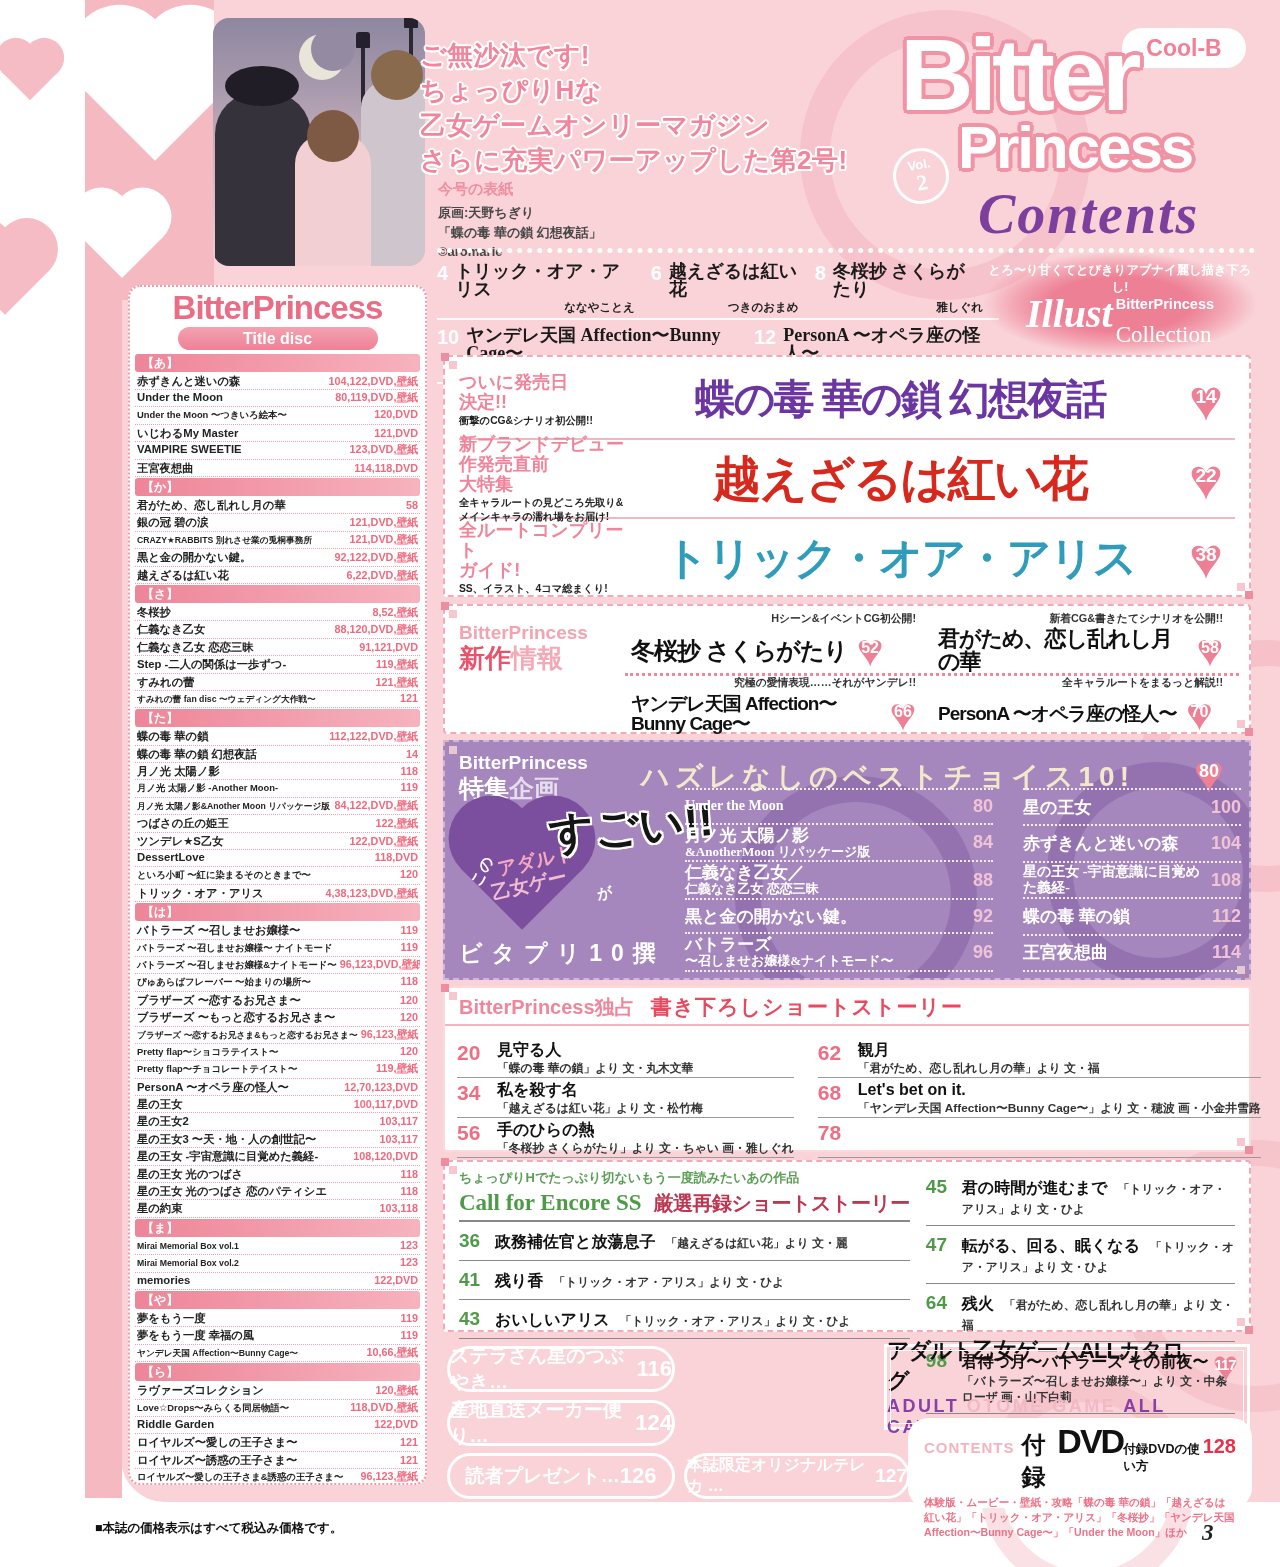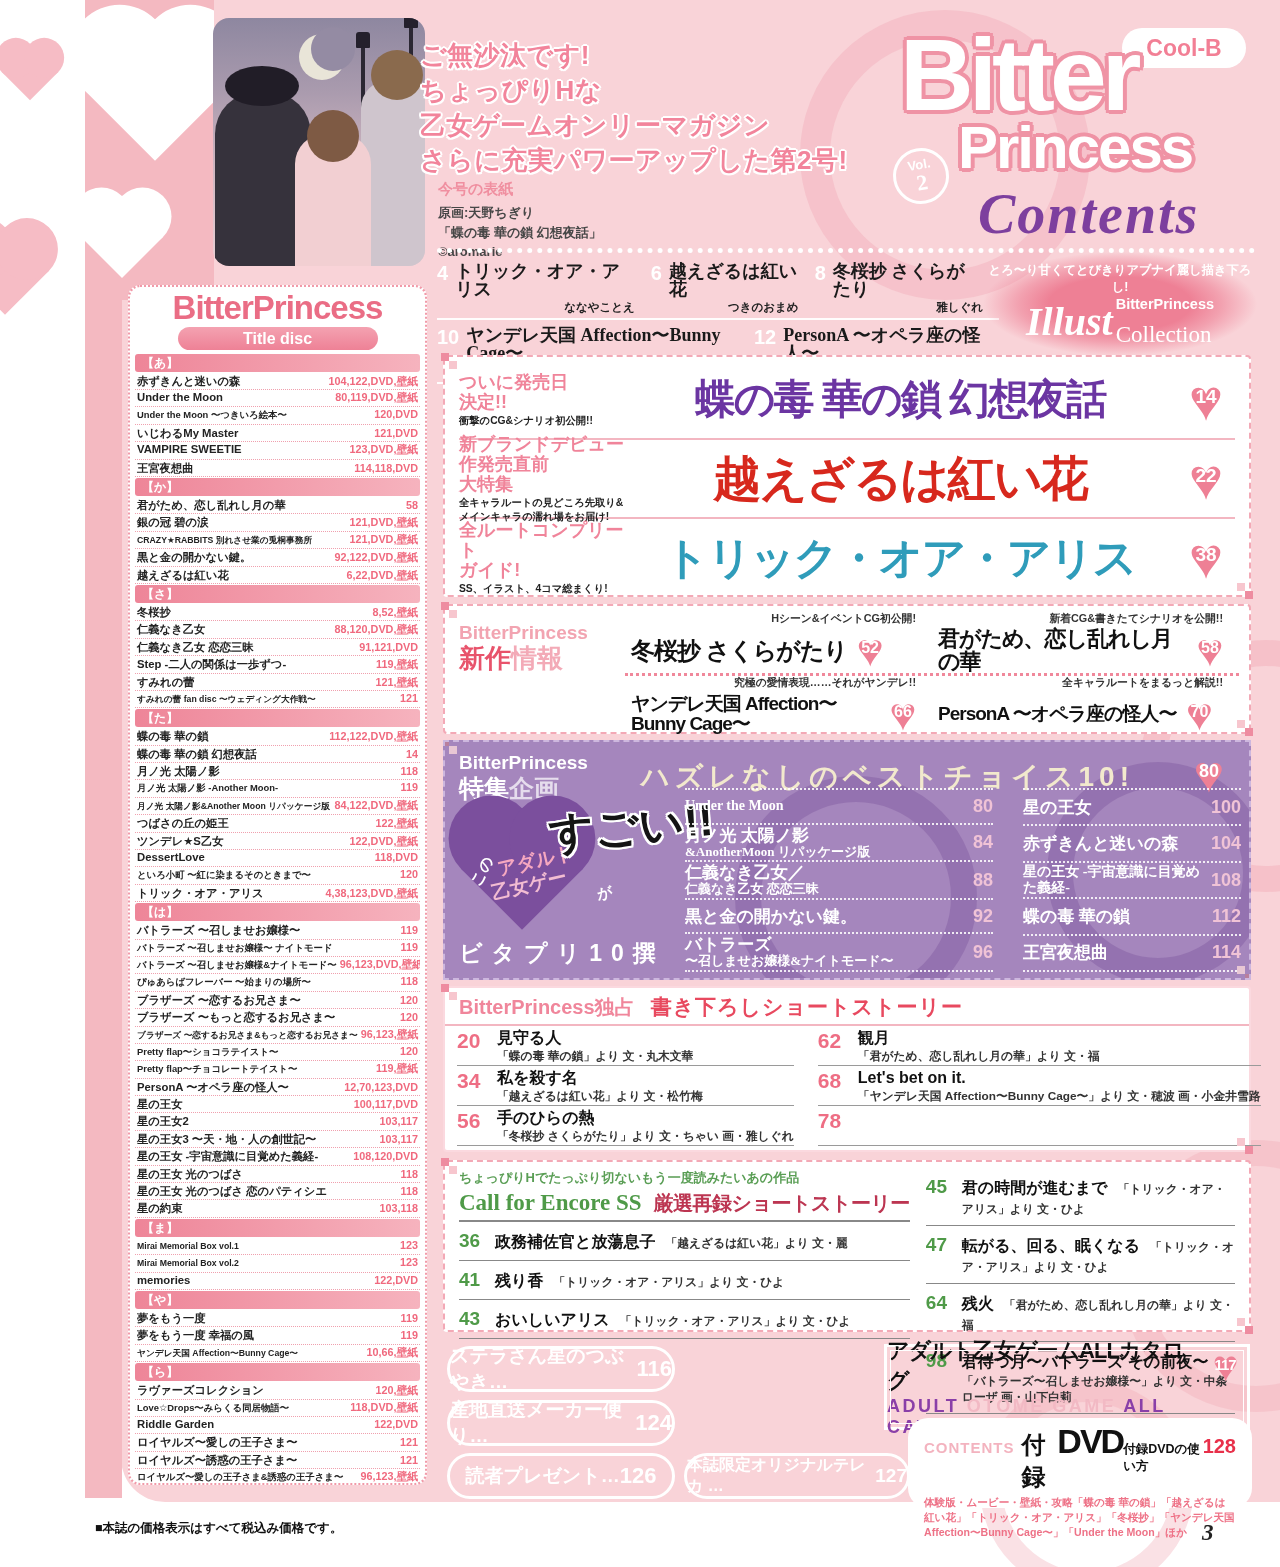--- a/index.html
+++ b/index.html
@@ -70,21 +70,21 @@
   .illust{position:absolute;left:437px;top:256px;width:562px;}
   .il-row{display:flex;border-bottom:2px solid rgba(255,255,255,.95);padding:6px 0 3px;}
   .il-item{display:flex;margin-right:16px;}
   .il-num{color:#fff;font-weight:900;font-size:20px;margin-right:7px;line-height:1.1;}
   .il-tt{font-family:"Liberation Serif","DejaVu Serif",serif;font-weight:700;font-size:18px;color:#1a1a1a;line-height:1;}
   .il-ar{font-size:11.5px;color:#222;text-align:right;font-weight:700;margin-top:2px;}
   .il-badge{position:absolute;left:983px;top:252px;width:274px;height:104px;border-radius:50%;color:#fff;text-align:center;
     background:radial-gradient(closest-side,#ee8095 52%,rgba(238,128,149,.6) 74%,rgba(238,128,149,0) 100%);
     display:flex;flex-direction:column;align-items:center;justify-content:center;}
   .il-badge .l1{font-size:12.3px;font-weight:700;}
-  .il-b2{display:flex;align-items:center;margin-top:1px;}
+  .il-b2{display:flex;align-items:flex-start;margin-top:1px;}
   .il-script{font-family:"Liberation Serif","DejaVu Serif",serif;font-style:italic;font-weight:700;font-size:40px;line-height:.85;}
   .il-stack{display:flex;flex-direction:column;align-items:flex-start;margin-left:3px;}
   .il-brand{font-size:14.5px;font-weight:900;line-height:1;}
   .il-word{font-family:"Liberation Serif","DejaVu Serif",serif;font-size:23px;line-height:1;margin-top:11px;}
 
   
   .panel{position:absolute;left:443px;width:808px;background:#fff;box-sizing:border-box;}
   .fancy{border:2px dashed #f3a9b6;border-radius:4px;}
   .fancy::before{content:"";position:absolute;top:-4px;left:-4px;width:8px;height:8px;background:#ee8ca0;box-shadow:8px 8px 0 0 #f7c6ce;}
   .fancy::after{content:"";position:absolute;bottom:-4px;right:-4px;width:8px;height:8px;background:#ee8ca0;box-shadow:-8px -8px 0 0 #f7c6ce;}
@@ -149,21 +149,21 @@
   .sp-pg{color:#f0c3d6;font-weight:900;font-size:18px;margin-left:8px;}
 
   
   .stories{top:986px;height:166px;border:2px solid #fbd9df;border-radius:4px;}
   .stories::before{content:"";position:absolute;top:-4px;left:-4px;width:8px;height:8px;background:#ee8ca0;box-shadow:8px 8px 0 0 #f7c6ce;}
   .stories::after{content:"";position:absolute;bottom:-4px;right:-4px;width:8px;height:8px;background:#ee8ca0;box-shadow:-8px -8px 0 0 #f7c6ce;}
   .st-head{padding:5px 14px 3px;display:flex;align-items:baseline;border-bottom:2px solid #f3b6c1;}
   .st-brand{color:#f0869b;font-size:20px;margin-right:16px;font-weight:600;}
   .st-title{color:#e8495f;font-weight:900;font-size:21px;letter-spacing:1px;}
   .st-cols{display:flex;}
-  .st-col{flex:1;padding:0 12px;}
+  .st-col{flex:1;padding:12px 12px;}
   .st-row{display:flex;border-bottom:1px solid #9a9a9a;padding:3px 0 2px;height:40px;box-sizing:border-box;}
   .st-num{width:40px;color:#ee6e84;font-weight:900;font-size:21px;flex:0 0 auto;}
   .st-tt{font-weight:900;font-size:16px;color:#111;line-height:1.1;}
   .st-src{font-size:11.8px;color:#333;font-weight:600;margin-top:2px;white-space:nowrap;}
 
   
   .encore{top:1160px;height:172px;}
   .en-cols{display:flex;padding:2px 14px;}
   .en-left{flex:1.03;padding-right:12px;}
   .en-right{flex:1;padding-left:4px;}

